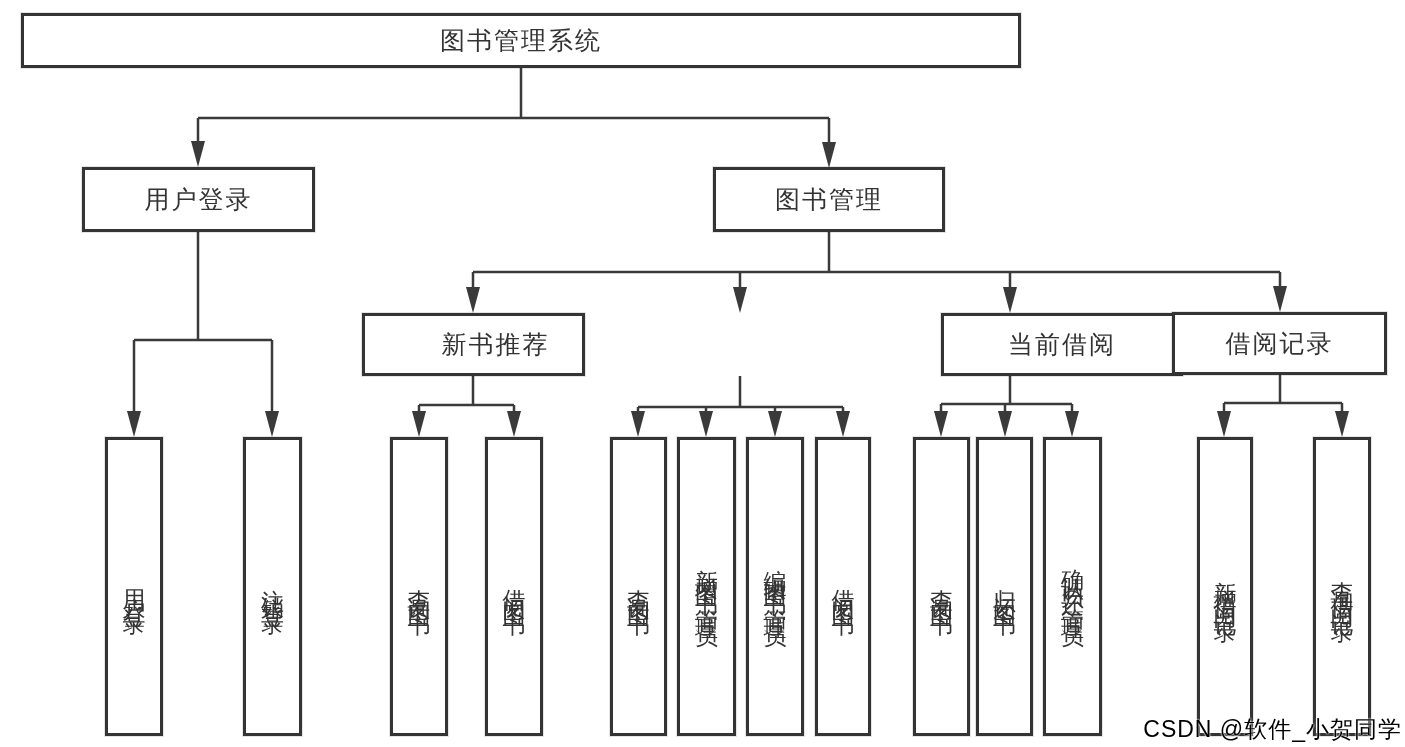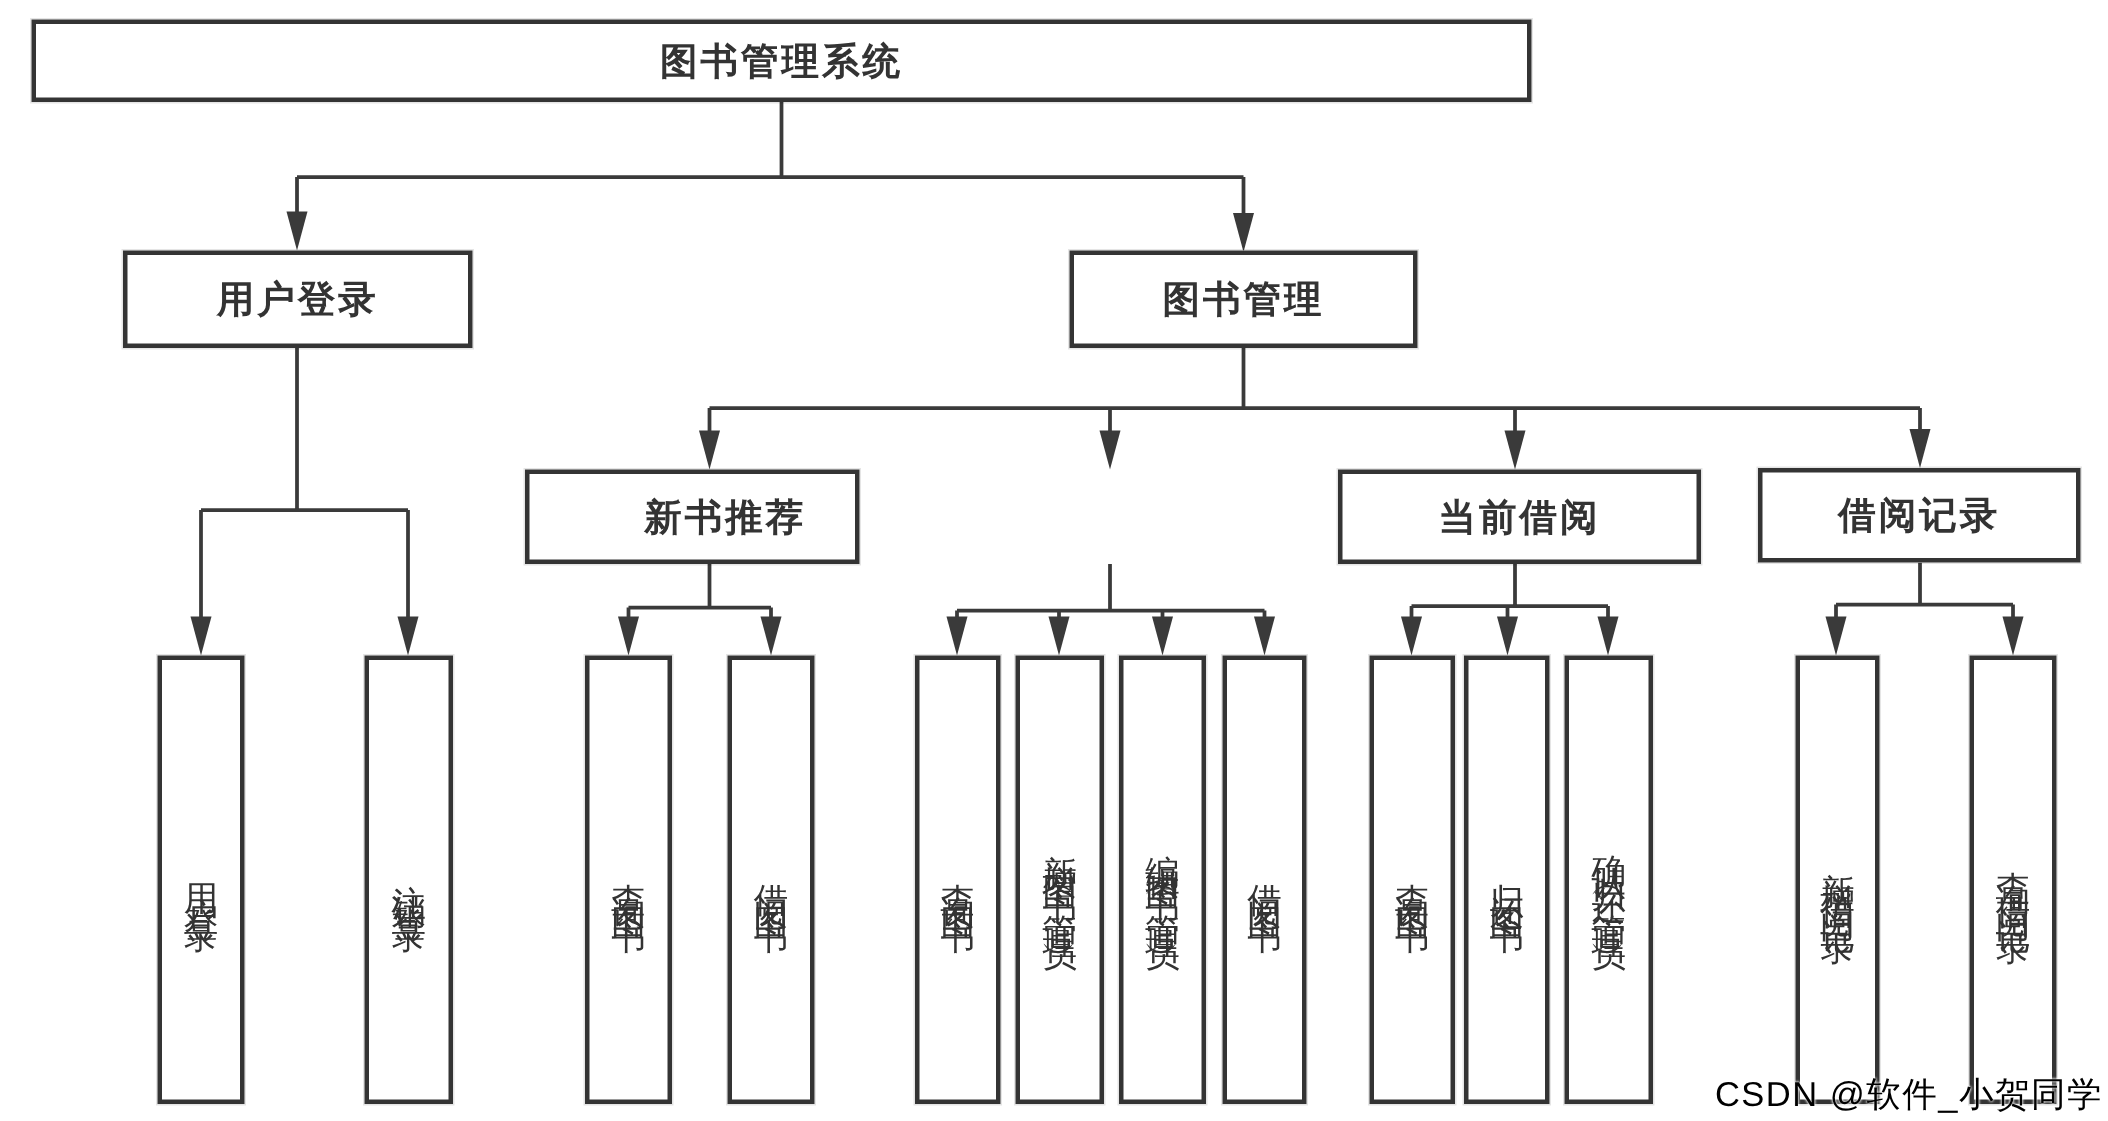--- a/index.html
+++ b/index.html
@@ -29,36 +29,35 @@
     color: #333333;
     display: flex;
     align-items: center;
     justify-content: center;
     box-shadow: 0 0 0 1px rgba(0,0,0,0.10);
   }
   .h-node .label {
     font-size: 25px;
     letter-spacing: 2px;
     white-space: nowrap;
-    font-weight: bold;
   }
   .v-node .label {
     writing-mode: vertical-rl;
     text-orientation: mixed;
     font-size: 23px;
     line-height: 1.0;
     letter-spacing: 8px;
   }
   
   #n-root           { left: 21px;   top: 13px;  width: 1000px; height: 55px; }
   #n-user-login     { left: 82px;   top: 167px; width: 233px;  height: 65px; }
   #n-book-mgmt      { left: 713px;  top: 167px; width: 232px;  height: 65px; align-items: center; }
-  #n-new-book       { left: 350px;  top: 313px; width: 223px;  height: 63px; padding-left: 44px; }
+  #n-new-book       { left: 362px;  top: 313px; width: 223px;  height: 63px; padding-left: 44px; }
   #n-book-borrow    { left: 633px;  top: 313px; width: 214px;  height: 63px; }
-  #n-current-borrow { left: 892px;  top: 313px; width: 242px;  height: 63px; }
+  #n-current-borrow { left: 941px;  top: 313px; width: 242px;  height: 63px; }
   #n-borrow-record  { left: 1172px; top: 312px; width: 215px;  height: 63px; }
   #l-login          { left: 105px;  top: 437px; width: 58px; height: 299px; }
   #l-logout         { left: 243px;  top: 437px; width: 59px; height: 299px; }
   #l-rec-query      { left: 390px;  top: 437px; width: 58px; height: 299px; }
   #l-rec-borrow     { left: 485px;  top: 437px; width: 58px; height: 299px; }
   #l-bb-query       { left: 610px;  top: 437px; width: 57px; height: 299px; }
   #l-bb-add         { left: 677px;  top: 437px; width: 59px; height: 299px; }
   #l-bb-edit        { left: 746px;  top: 437px; width: 58px; height: 299px; }
   #l-bb-borrow      { left: 815px;  top: 437px; width: 56px; height: 299px; }
   #l-cb-query       { left: 913px;  top: 437px; width: 57px; height: 299px; }

